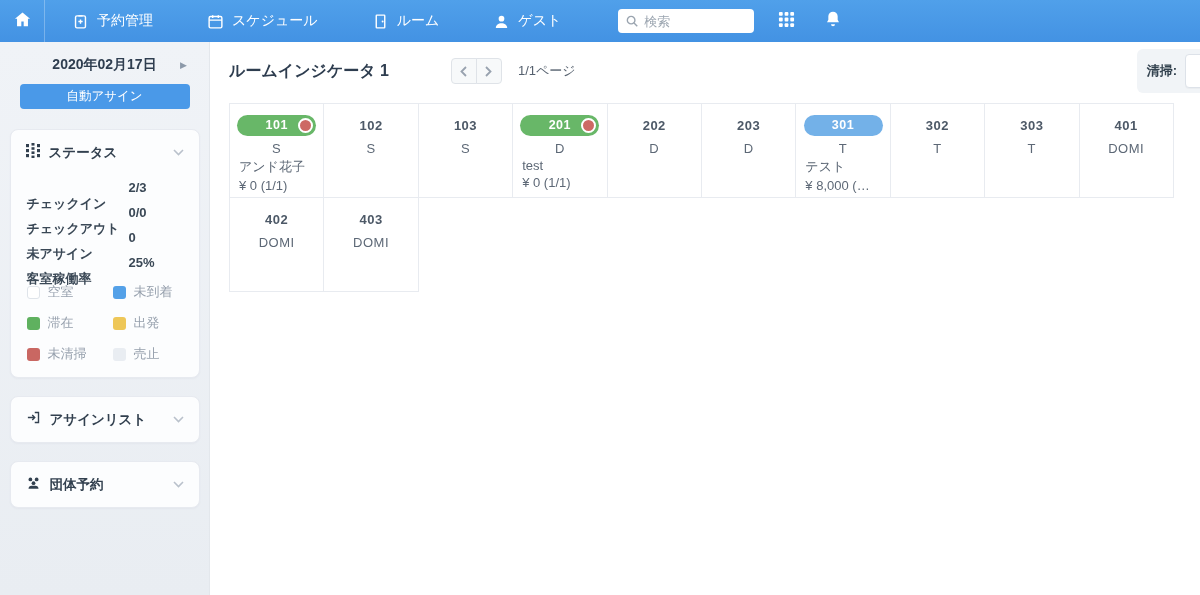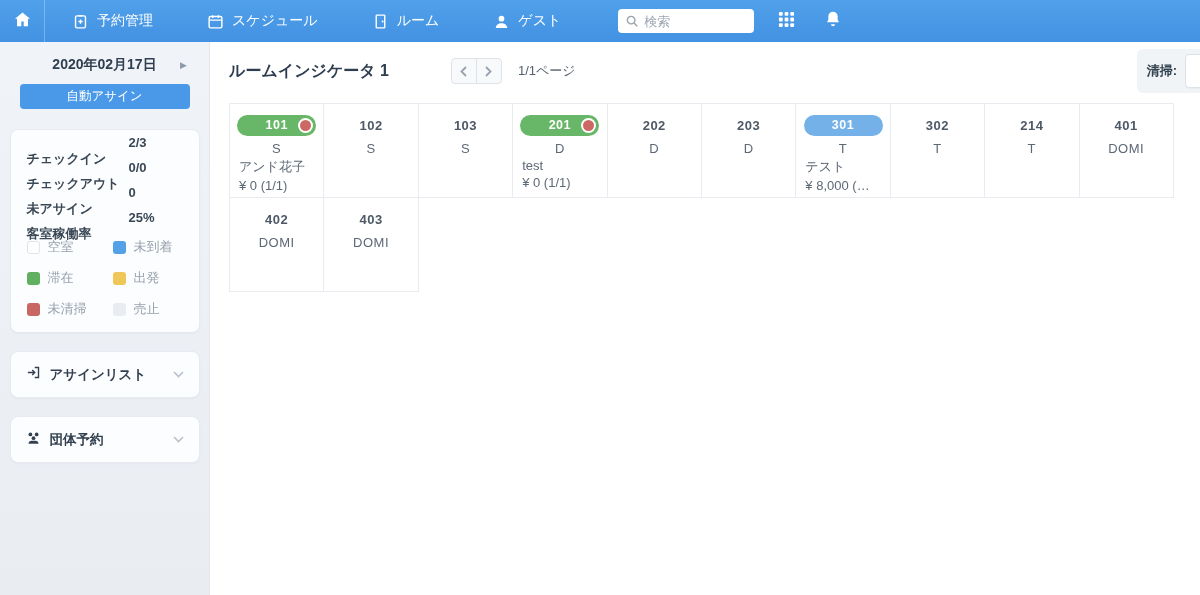--- a/index.html
+++ b/index.html
@@ -167,20 +167,42 @@
 </div>
 
 <div class="sidebar">
   <div class="date-row">
     <span class="date-text">2020年02月17日</span>
     <span class="date-caret">▶</span>
   </div>
   <button class="auto-assign">自動アサイン</button>
 
   <div class="card card-status">
+    <div class="card-header">
+      <span>
+        <svg width="14" height="15" viewBox="0 0 14 15" fill="#32404f">
+            <rect x="0" y="1" width="3" height="3.2"></rect>
+            <rect x="0" y="6" width="3" height="3.2"></rect>
+            <rect x="0" y="11" width="3" height="3.2"></rect>
+            <rect x="5.5" y="0" width="3" height="2.6"></rect>
+            <rect x="5.5" y="4.2" width="3" height="2.6"></rect>
+            <rect x="5.5" y="8.4" width="3" height="2.6"></rect>
+            <rect x="5.5" y="12.6" width="3" height="2.4"></rect>
+            <rect x="11" y="1" width="3" height="3.2"></rect>
+            <rect x="11" y="6" width="3" height="3.2"></rect>
+            <rect x="11" y="11" width="3" height="3.2"></rect>
+          </svg>
+      </span>
+      <span class="card-title">ステータス</span>
+      <span class="chev">
+        <svg width="11" height="7" viewBox="0 0 11 7" fill="none" stroke="#b9c1cb" stroke-width="1.6">
+            <path d="M1 1l4.5 4.5L10 1"></path>
+          </svg>
+      </span>
+    </div>
     <div>
         <div class="stat-row">
      <span class="stat-label">チェックイン</span>
      <span class="stat-value">2/3</span>
    </div>
         <div class="stat-row">
      <span class="stat-label">チェックアウト</span>
      <span class="stat-value">0/0</span>
    </div>
         <div class="stat-row">
@@ -327,21 +349,21 @@
        <div class="room-type">T</div>
        <div class="room-guest">テスト</div>
        <div class="room-price">¥ 8,000 (…</div>
      </div>
       <div class="room-cell">
        <div class="room-num">302</div>
        <div class="room-type">T</div>
 
      </div>
       <div class="room-cell">
-       <div class="room-num">214</div>
+       <div class="room-num">303</div>
        <div class="room-type">T</div>
 
      </div>
       <div class="room-cell">
        <div class="room-num">401</div>
        <div class="room-type">DOMI</div>
 
      </div>
       <div class="room-cell">
        <div class="room-num">402</div>

